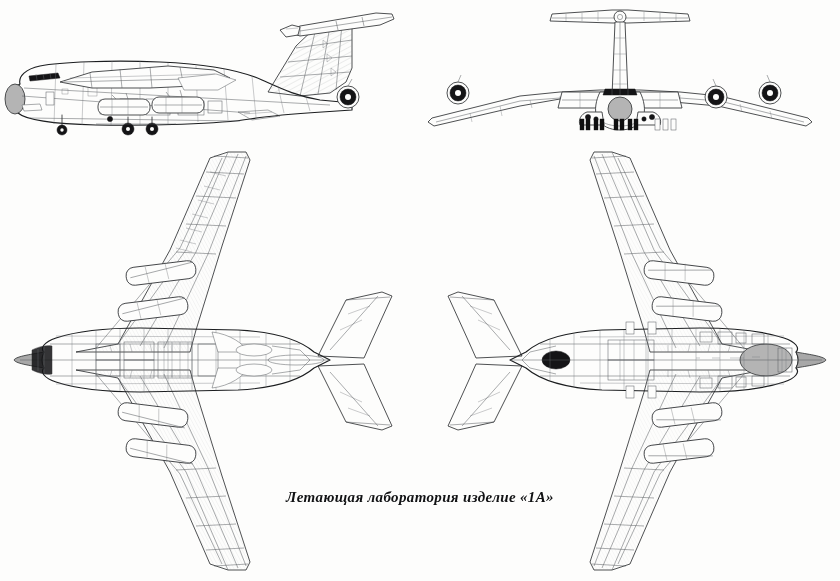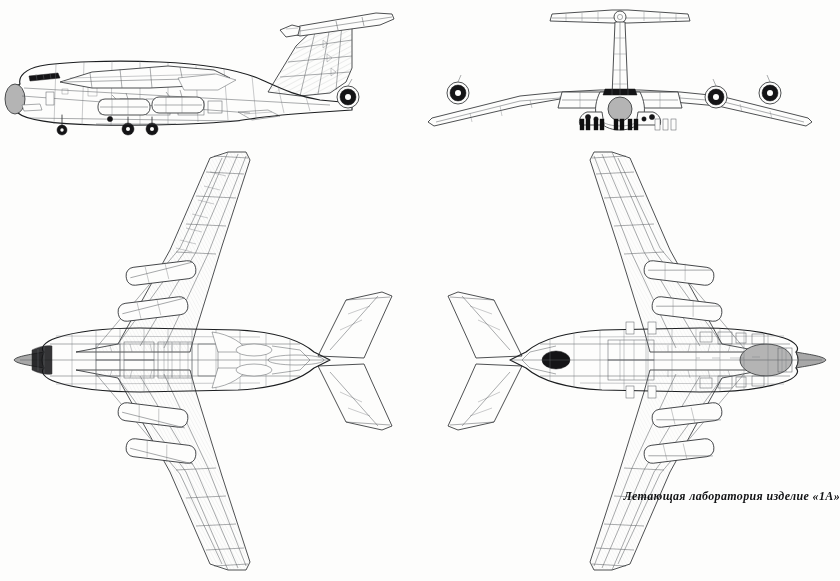--- a/index.html
+++ b/index.html
@@ -26,23 +26,23 @@
   .fill-grey2{fill:#b4b4b4;stroke:#2b2d2f;stroke-width:0.8;}
   .fill-blk{fill:#141416;stroke:#141416;stroke-width:0.5;}
   .fill-blk2{fill:#0f0f10;stroke:#0f0f10;stroke-width:0.4;}
   .hatch{stroke:#8e9195;stroke-width:0.34;fill:none;}
 
   
   #caption{
     position:absolute;
     left:0;right:0;
     top:489px;
-    text-align:right;
+    text-align:center;
     font-family:"Liberation Serif", serif;
-    font-size:12px;
+    font-size:15px;
     font-weight:bold;
     font-style:italic;
     letter-spacing:0.35px;
     color:#111214;
     white-space:nowrap;
     user-select:none;
   }
 </style>
 </head>
 <body>

